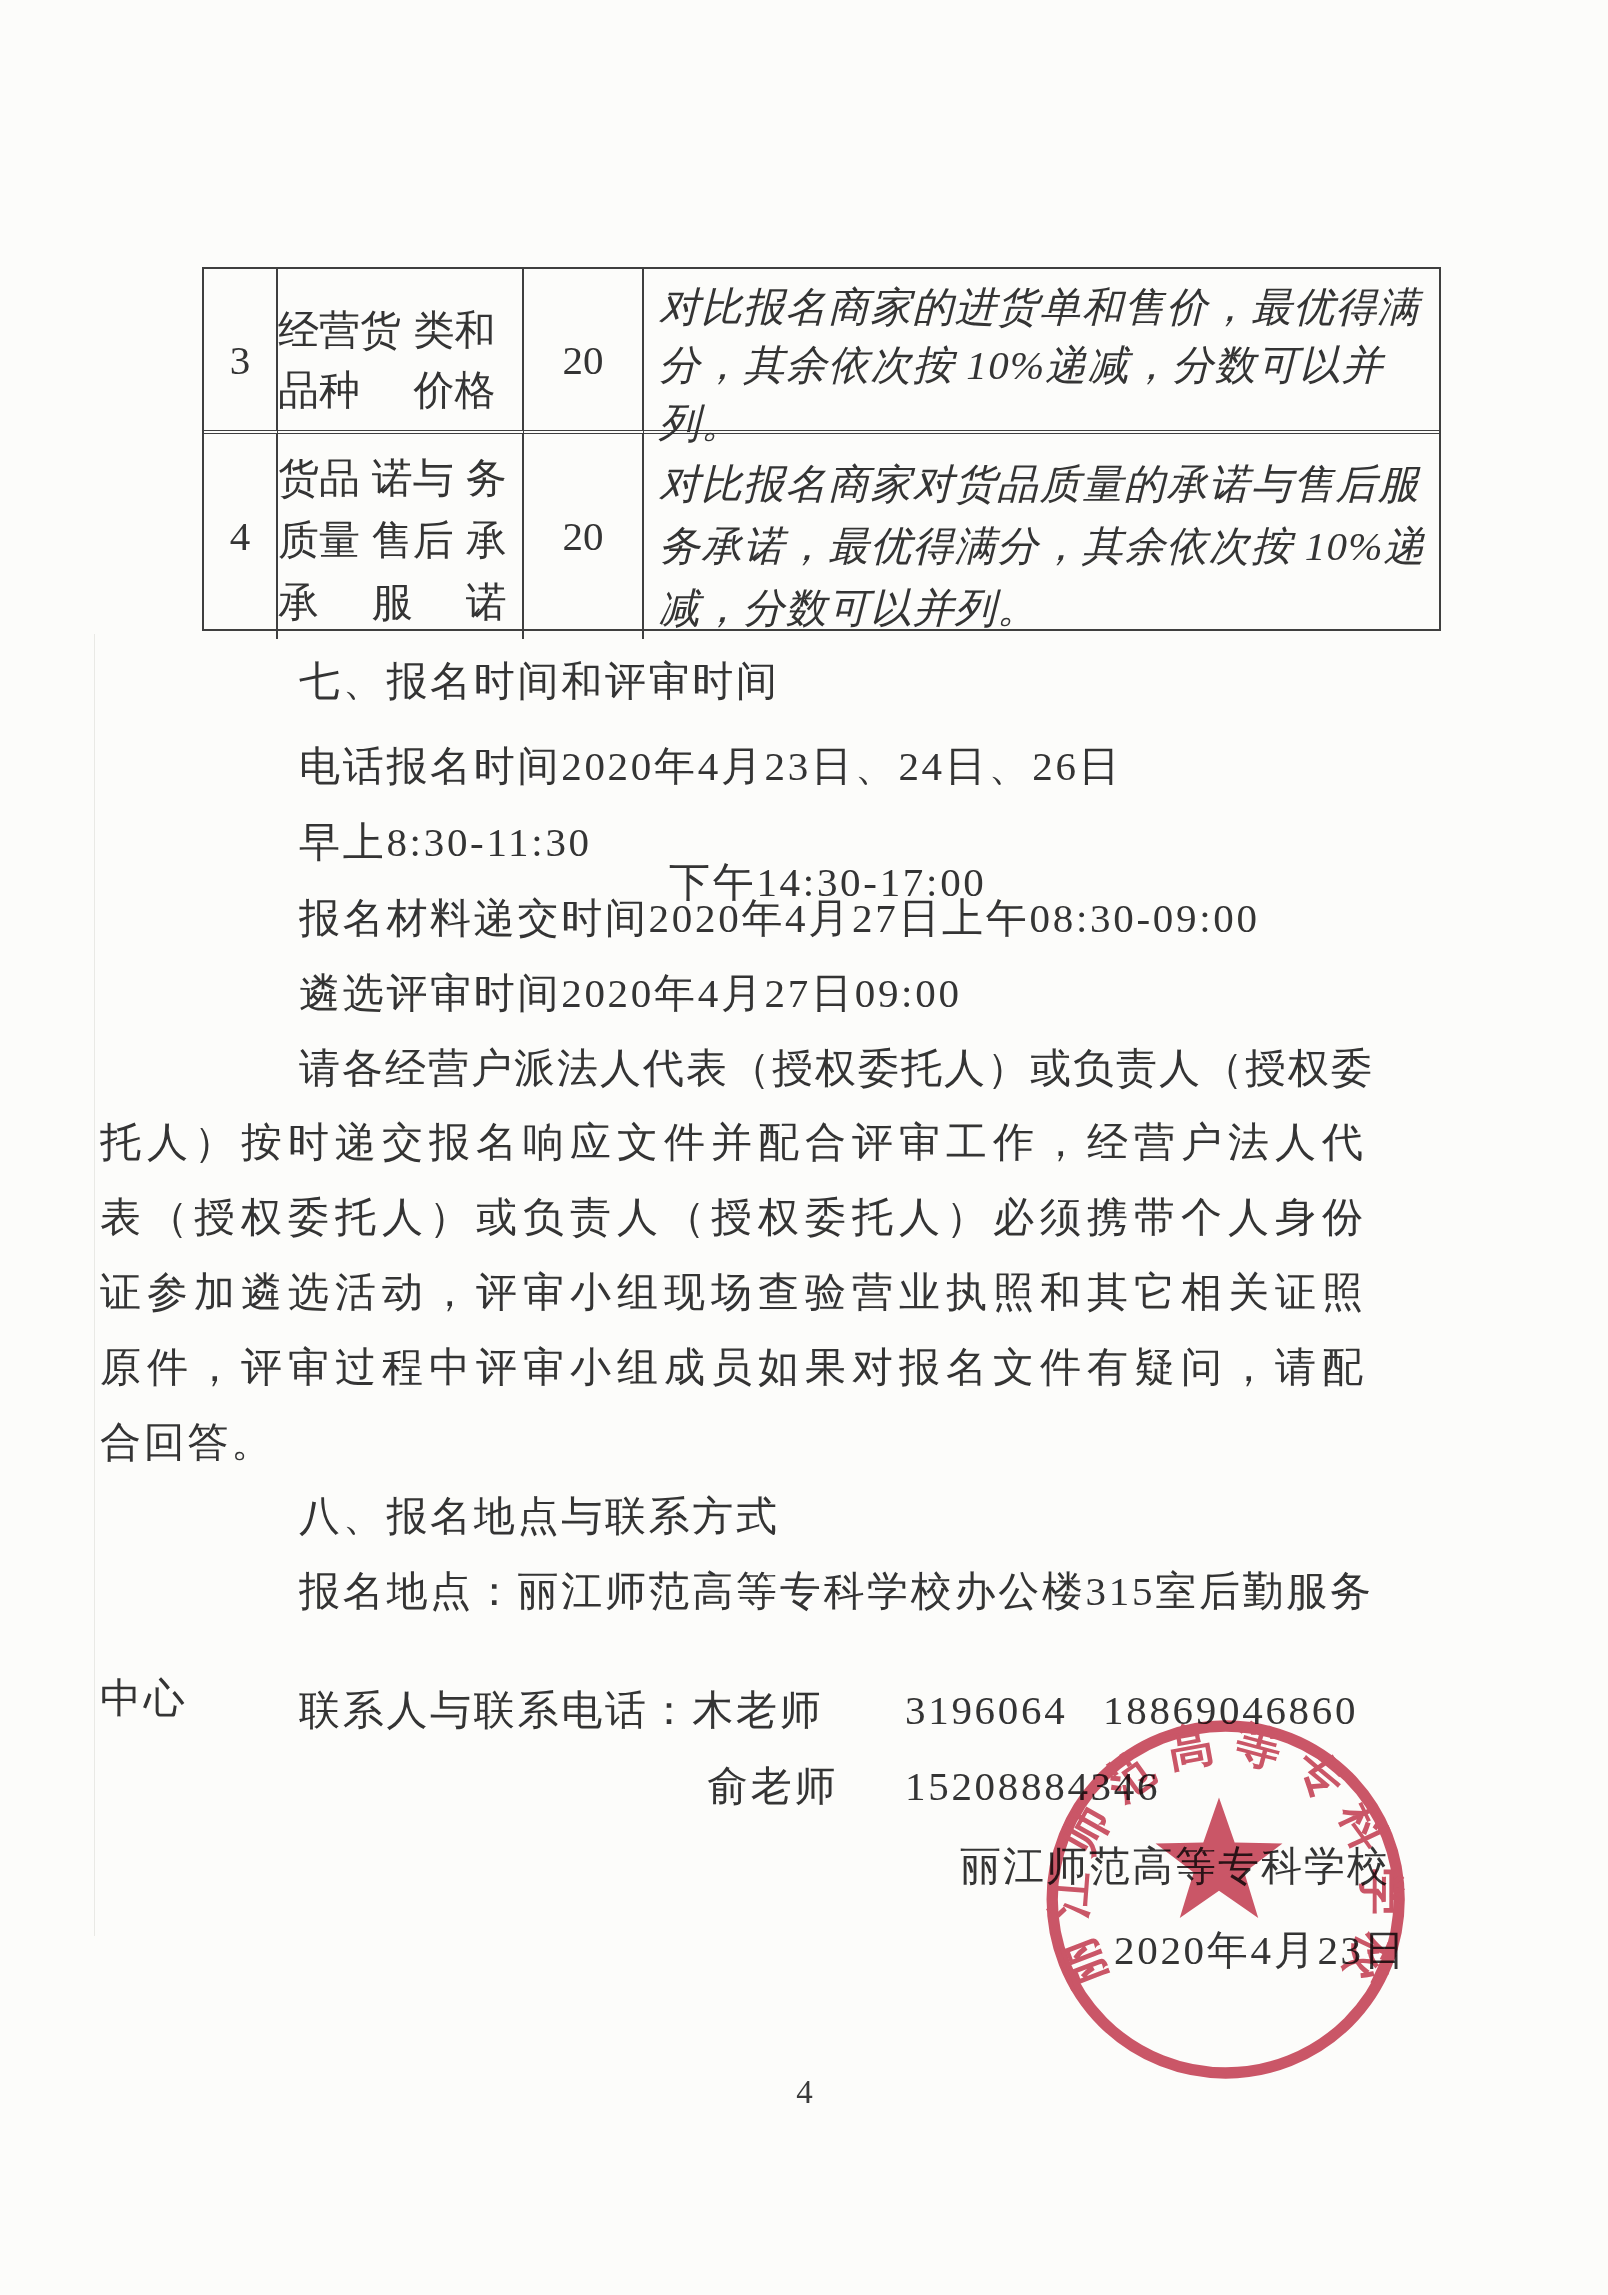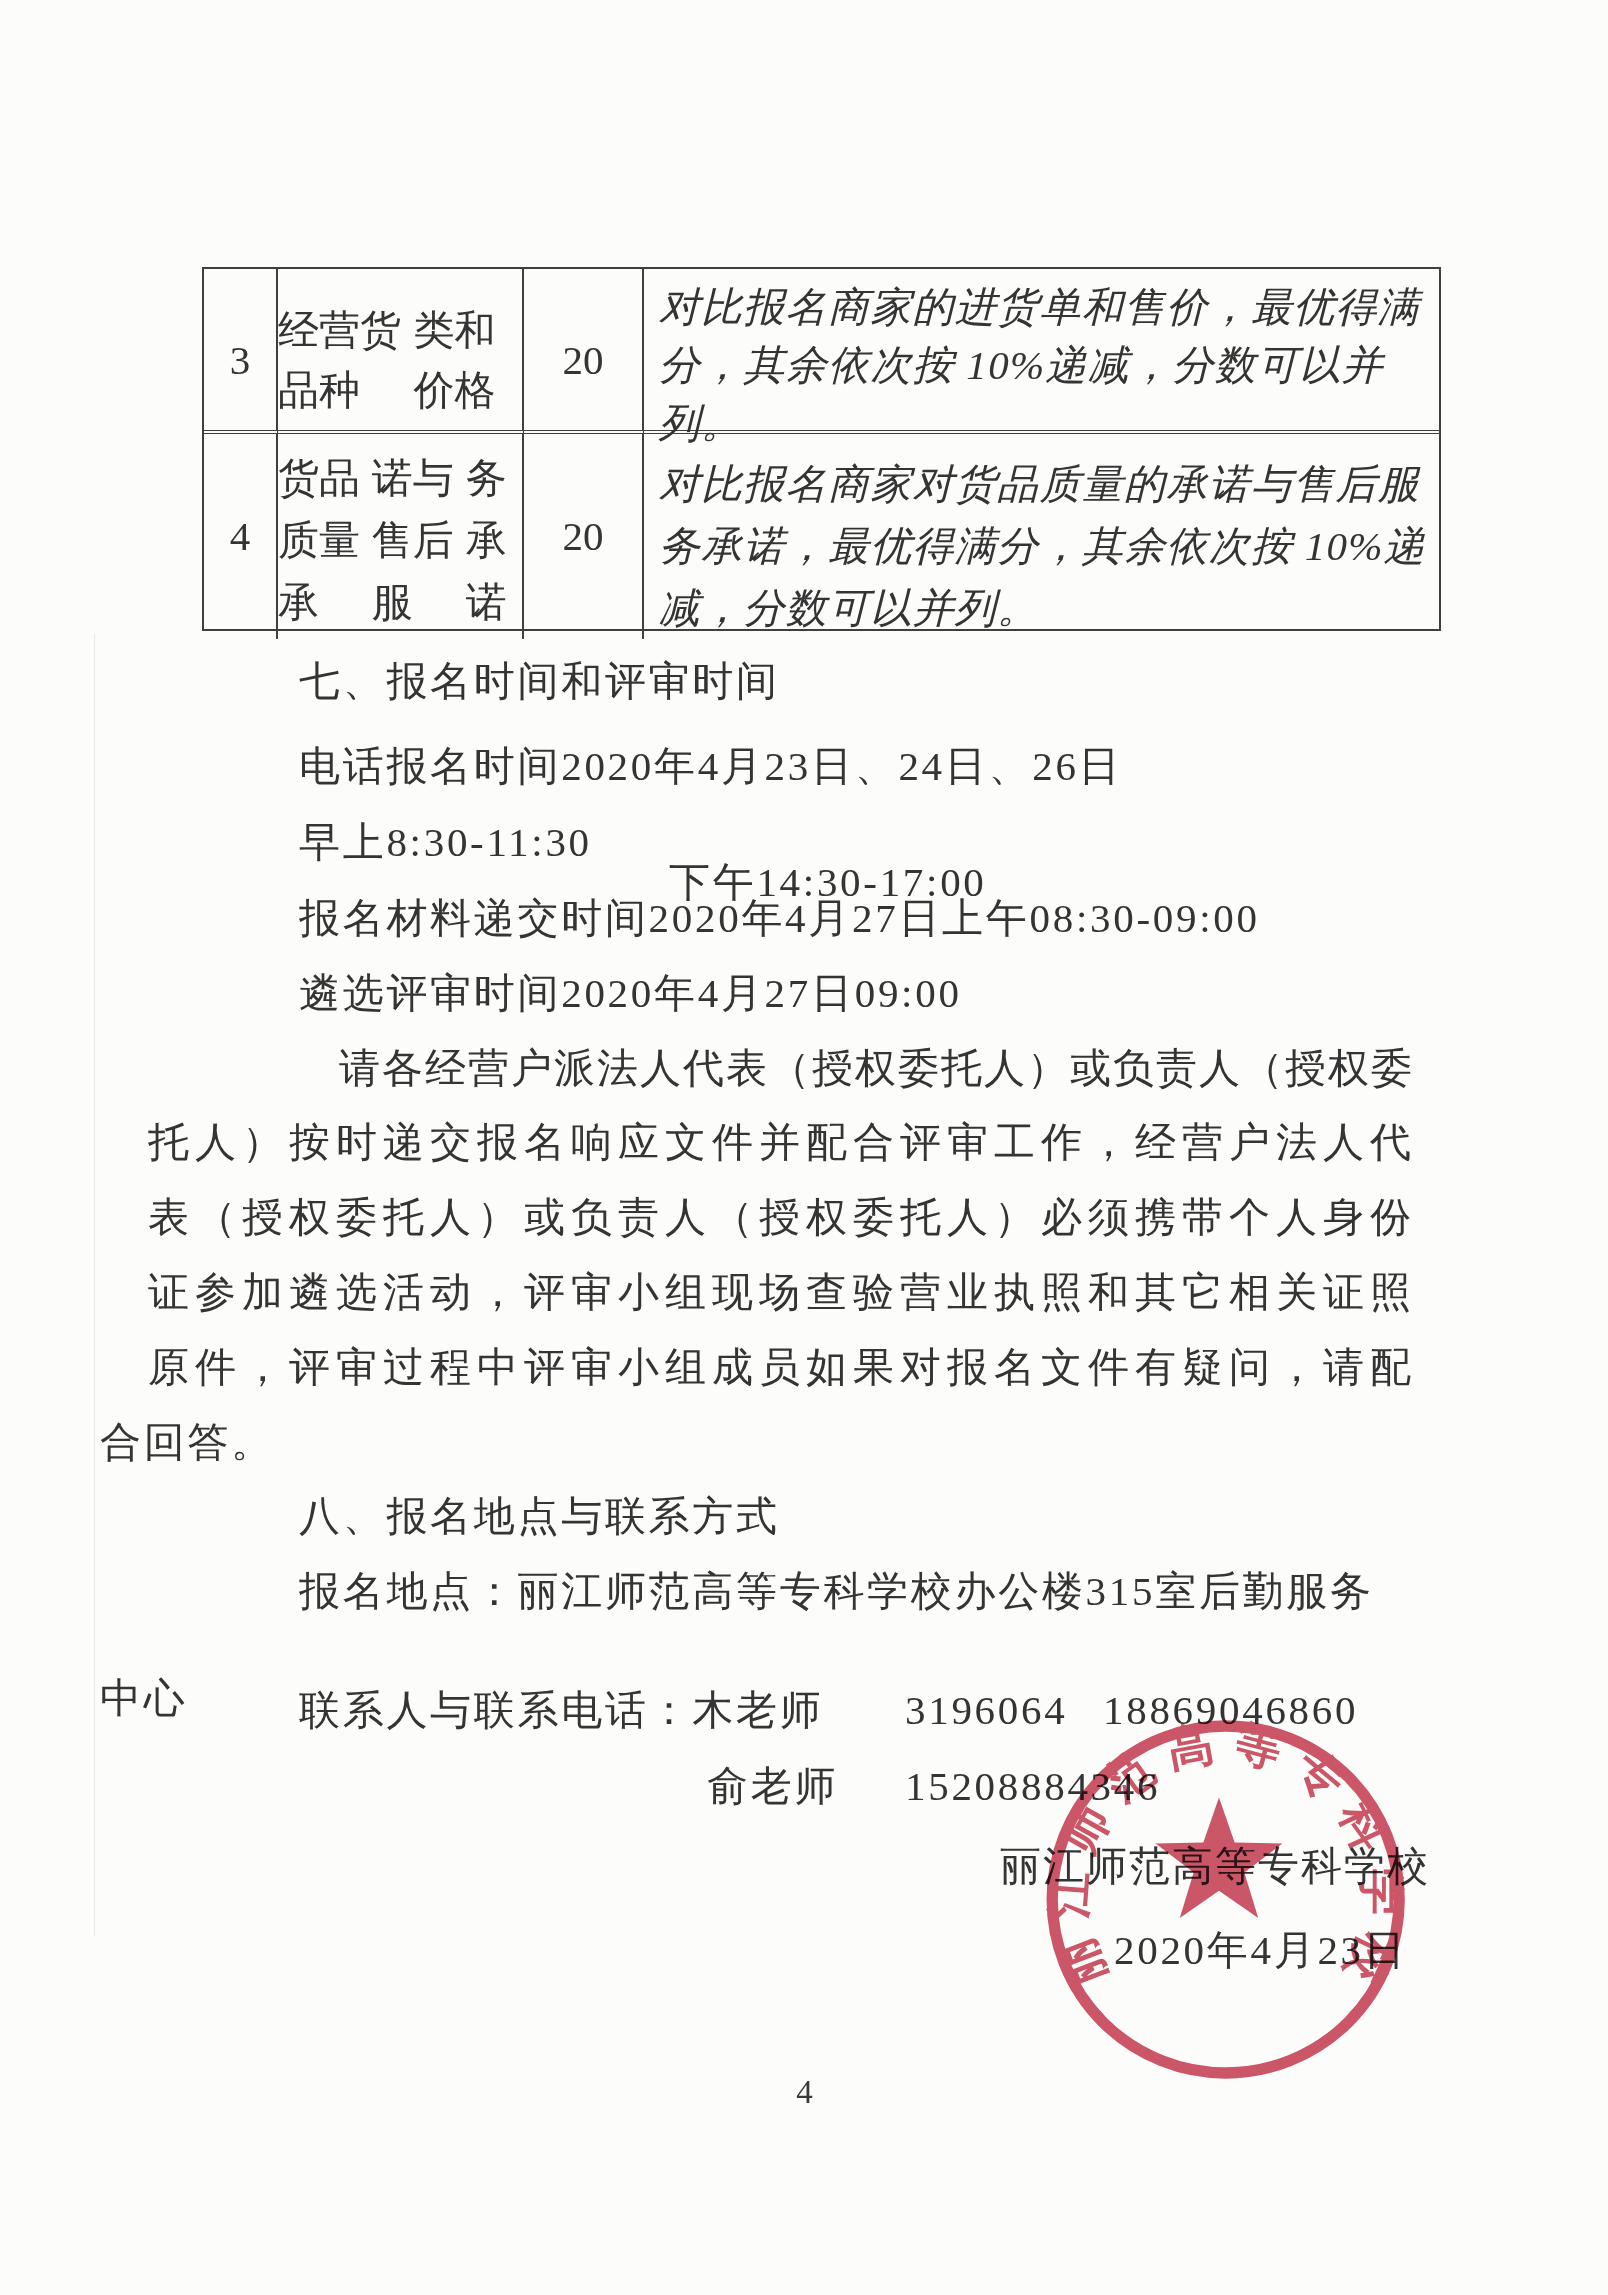--- a/index.html
+++ b/index.html
@@ -29,22 +29,22 @@
   .cell.last{border-right:none;font-style:italic;}
   .cell.r1{border-bottom:4.7px double #3f3f3f;}
   .cell.center{display:flex;align-items:center;justify-content:center;}
   .cell.crit{display:flex;flex-direction:row;align-items:center;justify-content:center;line-height:60px;}
   .cell.crit.r2{line-height:62px;padding-top:6.7px;}
   .cell.pt30{padding-top:20px;}
   .cell.desc{padding:9.4px 0 0 14.7px;line-height:58px;letter-spacing:1.3px;}
   .cell.desc.r2{padding-top:18.7px;line-height:62px;}
   
   .line{position:absolute;font-size:41px;line-height:47px;white-space:nowrap;letter-spacing:2.7px;}
-  .ls3{letter-spacing:2px;margin-left:40px;}
-  .wide{letter-spacing:6px;margin-left:48px;}
+  .ls3{letter-spacing:2px;}
+  .wide{letter-spacing:6px;}
   .pagenum{position:absolute;left:0;right:0;top:2074px;text-align:center;font-size:33px;color:#3a3a3a;}
   
   .stamp{
     position:absolute;left:1002px;top:1676px;width:454px;height:447px;
     mix-blend-mode:multiply;opacity:0.9;
   }
   .stamp-ring-text{
     font-family:"Liberation Serif","DejaVu Serif",serif;
     font-size:70px;font-weight:bold;letter-spacing:22px;
   }

